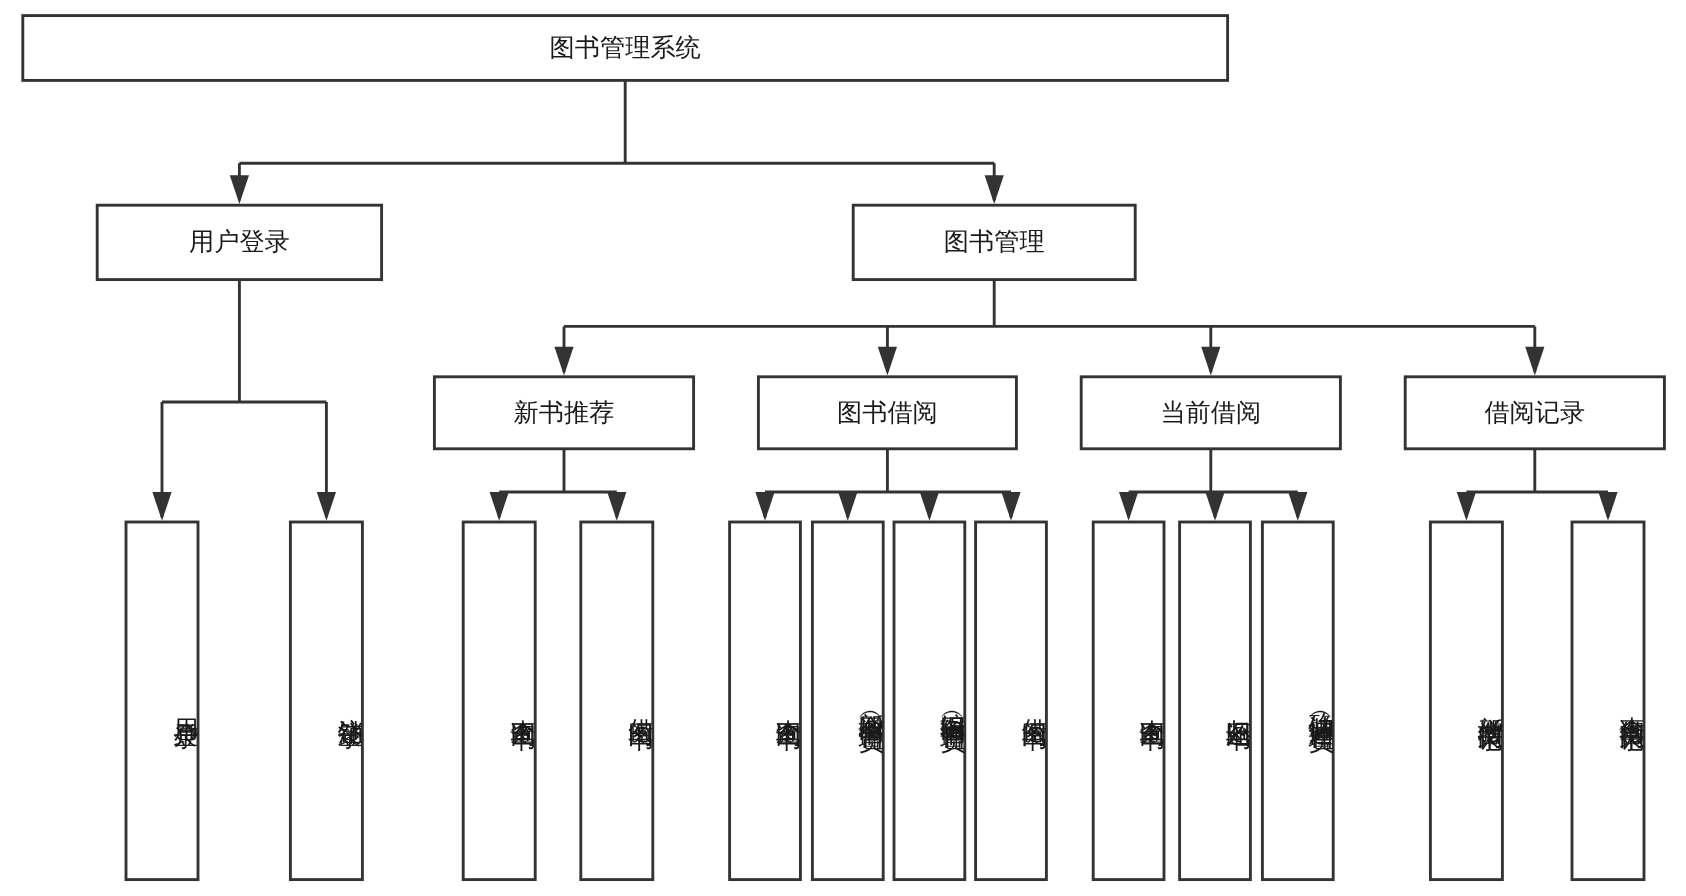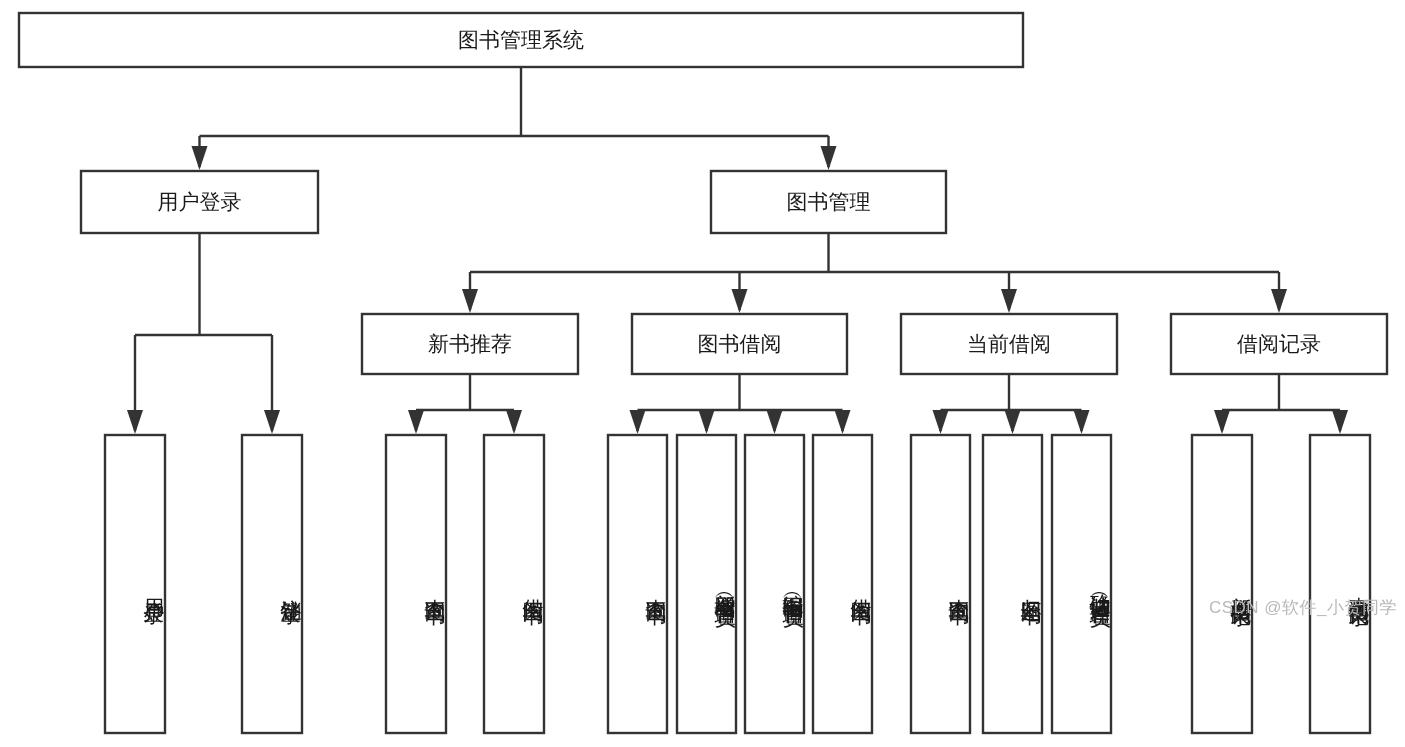--- a/index.html
+++ b/index.html
@@ -177,14 +177,13 @@
       <div class="leaf-label-wrap" style="left: 677px; top: 447px; width: 59px; height: 278px;">新增图书（管理员）</div>
       <div class="leaf-label-wrap" style="left: 745px; top: 447px; width: 59px; height: 278px;">编辑图书（管理员）</div>
       <div class="leaf-label-wrap" style="left: 813px; top: 447px; width: 59px; height: 278px;">借阅图书</div>
       <div class="leaf-label-wrap" style="left: 911px; top: 447px; width: 59px; height: 278px;">查询图书</div>
       <div class="leaf-label-wrap" style="left: 983px; top: 447px; width: 59px; height: 278px;">归还图书</div>
       <div class="leaf-label-wrap" style="left: 1052px; top: 447px; width: 59px; height: 278px;">确认归还（管理员）</div>
       <div class="leaf-label-wrap" style="left: 1192px; top: 447px; width: 60px; height: 278px;">新增借阅记录</div>
       <div class="leaf-label-wrap" style="left: 1310px; top: 447px; width: 60px; height: 278px;">查询借阅记录</div>
     </div>
 
-  <div class="watermark">CSDN @软件_小贺同学</div>
 </div>
 
 </body></html>

